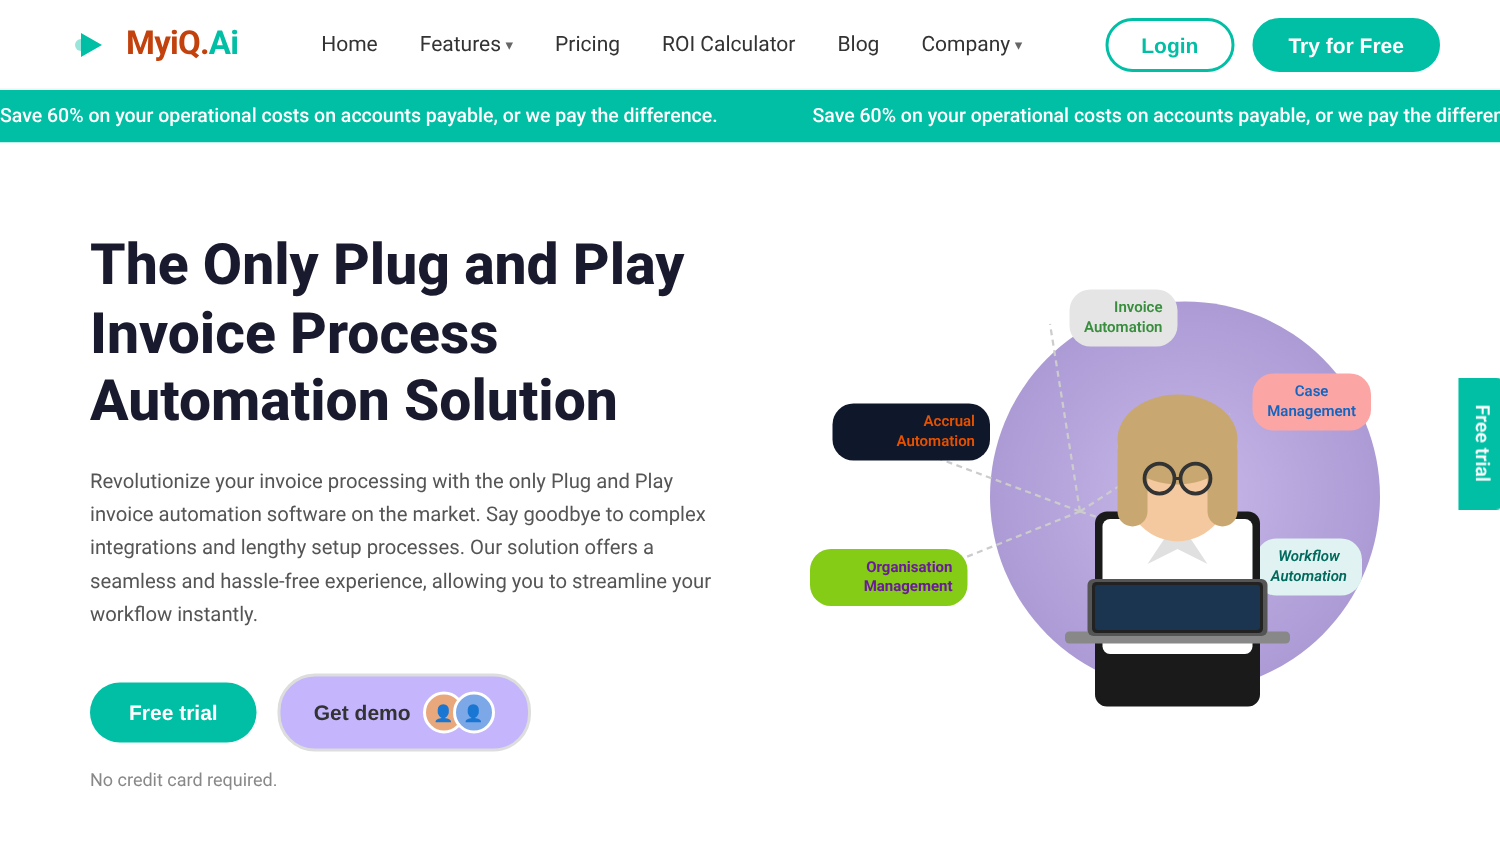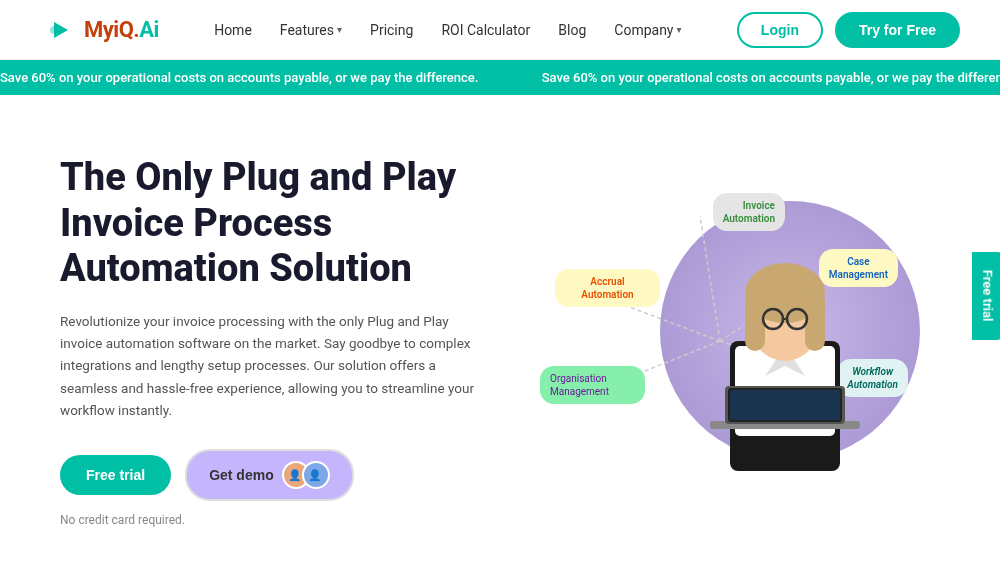--- a/index.html
+++ b/index.html
@@ -180,23 +180,23 @@
     <svg class="bubble-connectors" viewBox="0 0 440 300">
 
       <line x1="220" y1="150" x2="200" y2="25" stroke="#ccc" stroke-width="1.5" stroke-dasharray="4,3"></line>
       <line x1="220" y1="150" x2="100" y2="105" stroke="#ccc" stroke-width="1.5" stroke-dasharray="4,3"></line>
       <line x1="220" y1="150" x2="320" y2="85" stroke="#ccc" stroke-width="1.5" stroke-dasharray="4,3"></line>
       <line x1="220" y1="150" x2="95" y2="200" stroke="#ccc" stroke-width="1.5" stroke-dasharray="4,3"></line>
       <line x1="220" y1="150" x2="335" y2="188" stroke="#ccc" stroke-width="1.5" stroke-dasharray="4,3"></line>
     </svg>
 
     <div class="bubble bubble-invoice" style="position:absolute;top:2px;right:155px;font-size:10px;padding:6px 10px;border-radius:14px;background:#e5e5e5;color:#388e3c;font-weight:600;text-align:right;line-height:1.3;">Invoice<br>Automation</div>
-    <div class="bubble bubble-accrual" style="position:absolute;top:78px;left:55px;font-size:10px;padding:6px 10px;border-radius:14px;background:#fef9c3;color:#e65100;font-weight:600;text-align:center;line-height:1.3;">Accrual<br>Automation</div>
-    <div class="bubble bubble-case" style="position:absolute;top:58px;right:42px;font-size:10px;padding:6px 10px;border-radius:14px;background:#fef9c3;color:#1565c0;font-weight:600;text-align:center;line-height:1.3;">Case<br>Management</div>
-    <div class="bubble bubble-org" style="position:absolute;top:175px;left:40px;font-size:10px;padding:6px 10px;border-radius:14px;background:#86efac;color:#6a1b9a;font-weight:400;text-align:left;line-height:1.3;">Organisation<br>Management</div>
+    <div class="bubble bubble-accrual" style="position:absolute;top:78px;left:55px;font-size:10px;padding:6px 10px;border-radius:14px;background:#0f172a;color:#e65100;font-weight:600;text-align:right;line-height:1.3;">Accrual<br>Automation</div>
+    <div class="bubble bubble-case" style="position:absolute;top:58px;right:26px;font-size:10px;padding:6px 10px;border-radius:14px;background:#fca5a5;color:#1565c0;font-weight:600;text-align:center;line-height:1.3;">Case<br>Management</div>
+    <div class="bubble bubble-org" style="position:absolute;top:175px;left:40px;font-size:10px;padding:6px 10px;border-radius:14px;background:#84cc16;color:#6a1b9a;font-weight:700;text-align:right;line-height:1.3;">Organisation<br>Management</div>
     <div class="bubble bubble-workflow" style="position:absolute;top:168px;right:32px;font-size:10px;padding:6px 10px;border-radius:14px;background:#e0f2f1;color:#00695c;font-weight:600;text-align:center;line-height:1.3;">Workflow<br>Automation</div>
 
     <svg style="position:absolute;right:50px;top:20px;width:210px;height:270px;" viewBox="0 0 210 270">
 
       <rect x="50" y="130" width="110" height="130" rx="8" fill="#1a1a1a"></rect>
 
       <rect x="55" y="135" width="100" height="90" rx="5" fill="#ffffff"></rect>
 
       <polygon points="105,135 85,165 105,155 125,165" fill="#e0e0e0"></polygon>
 

